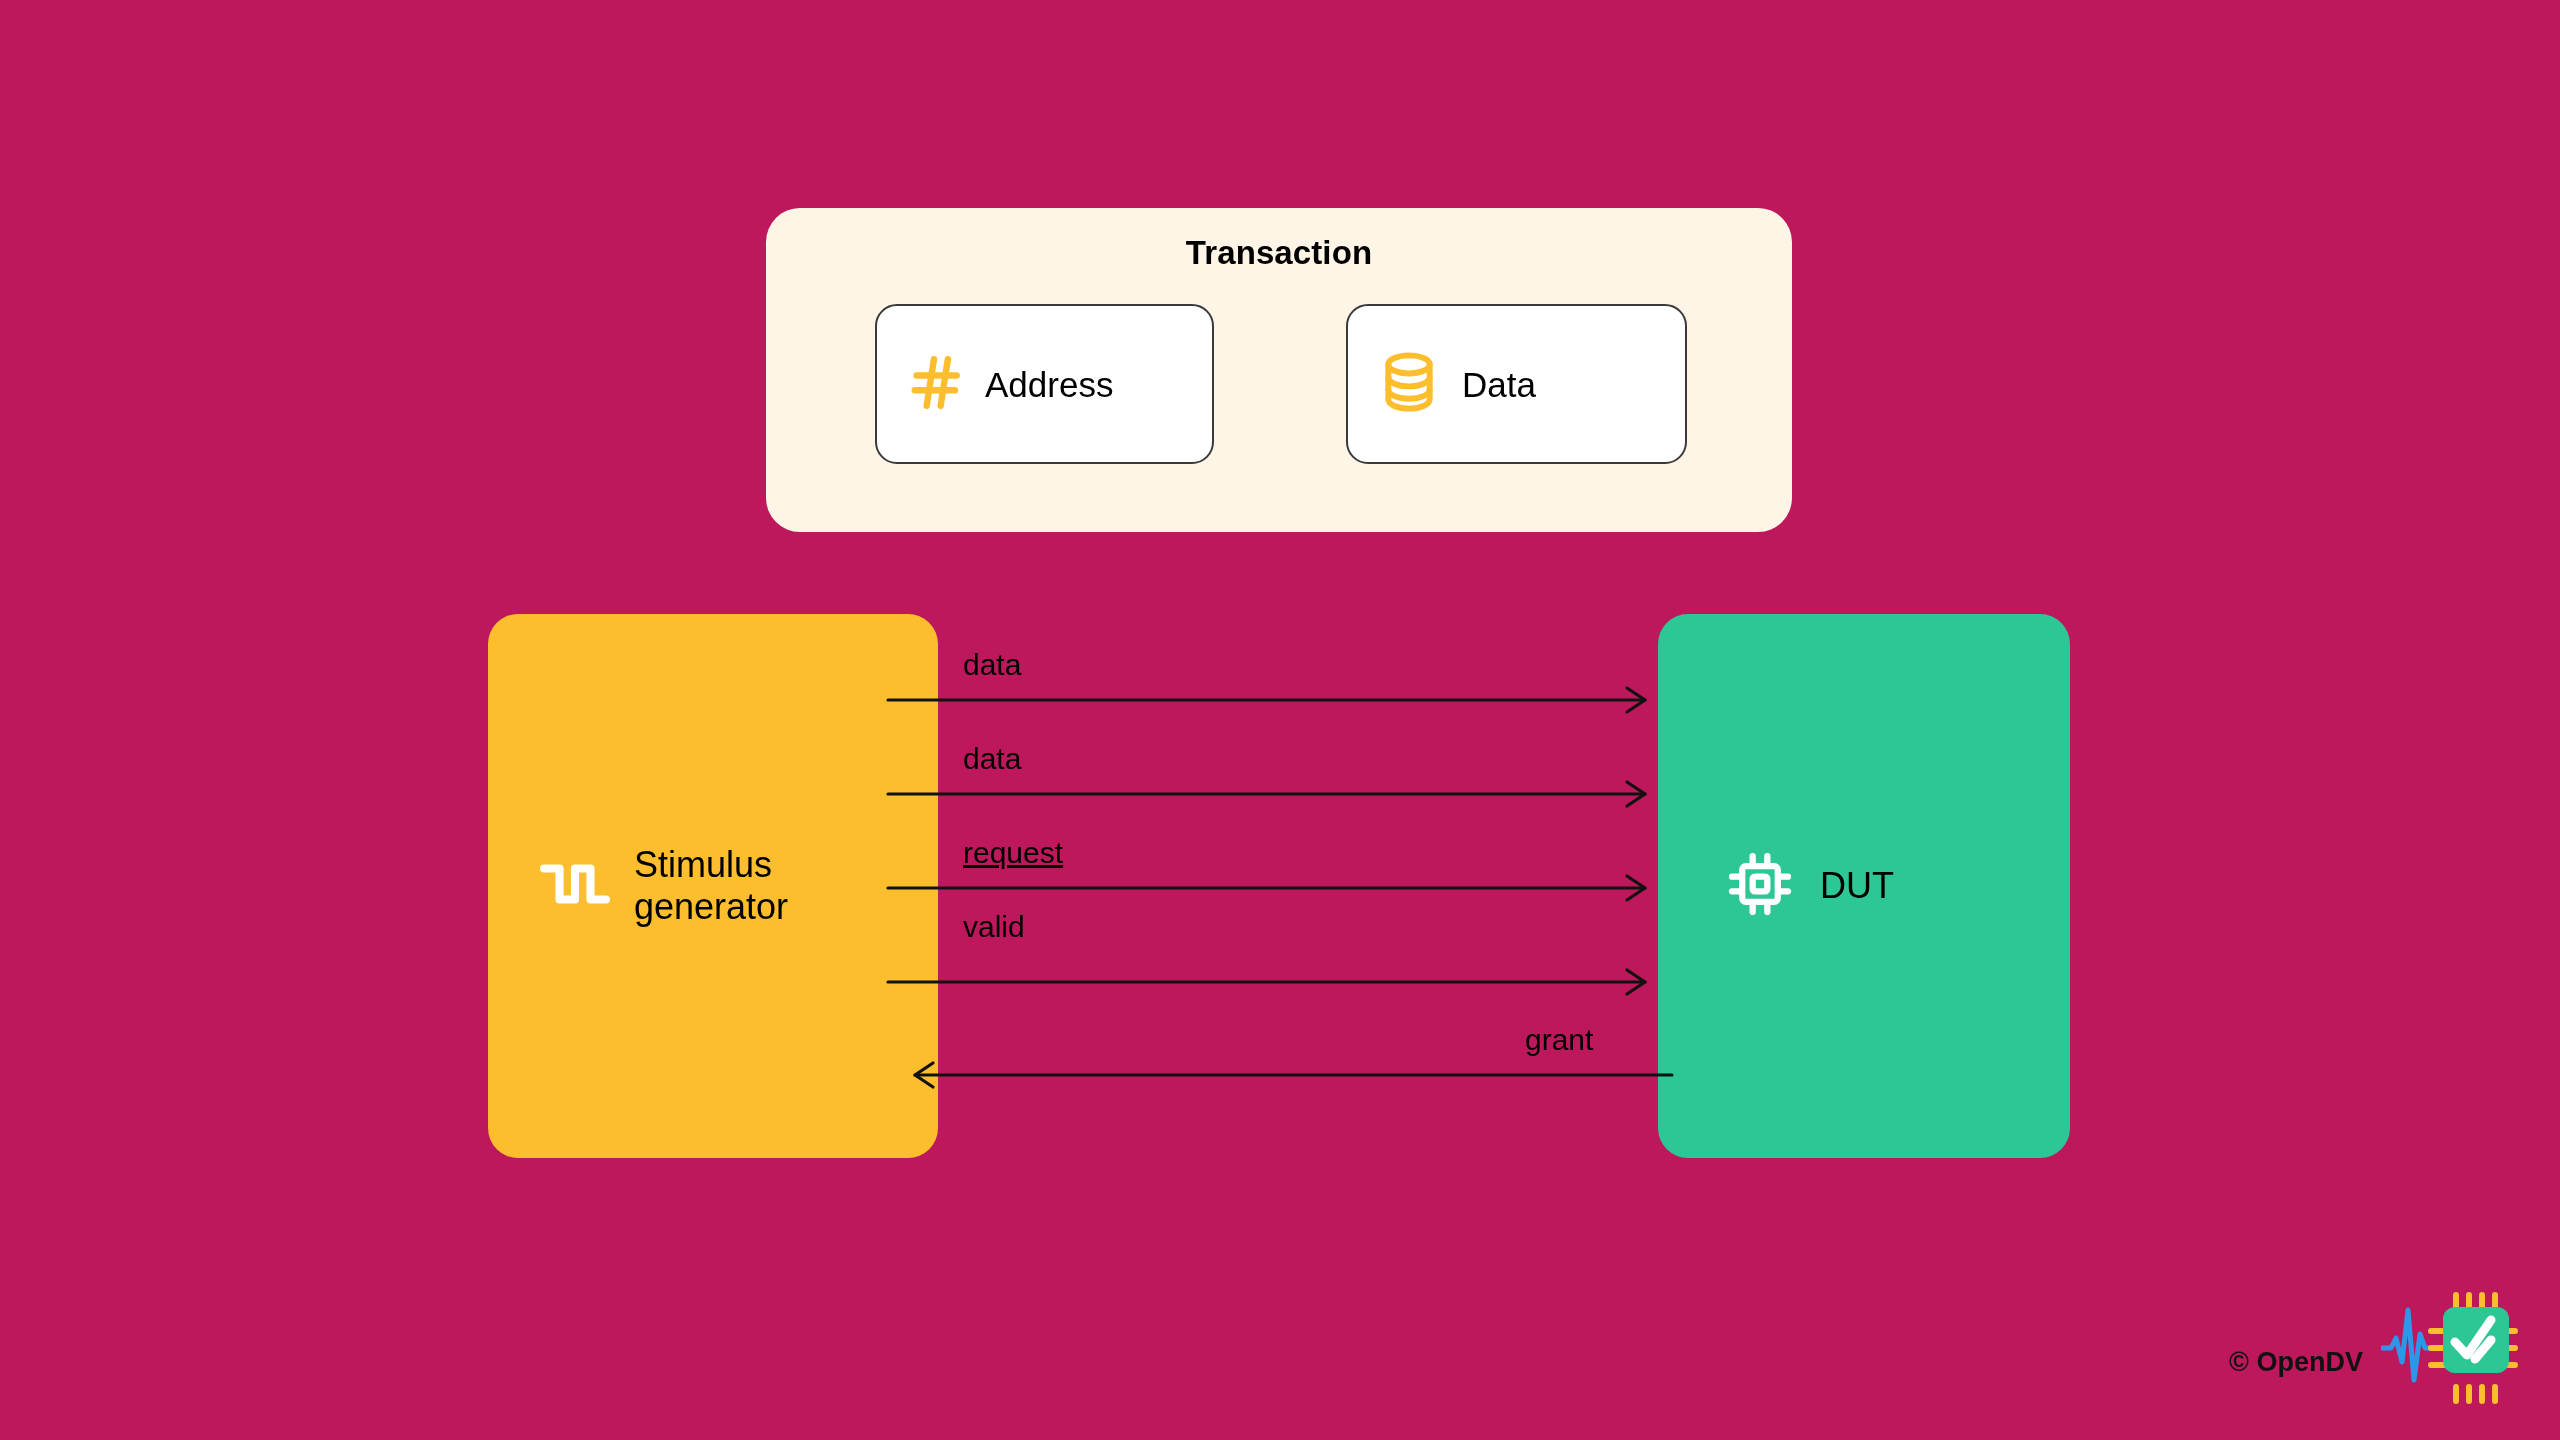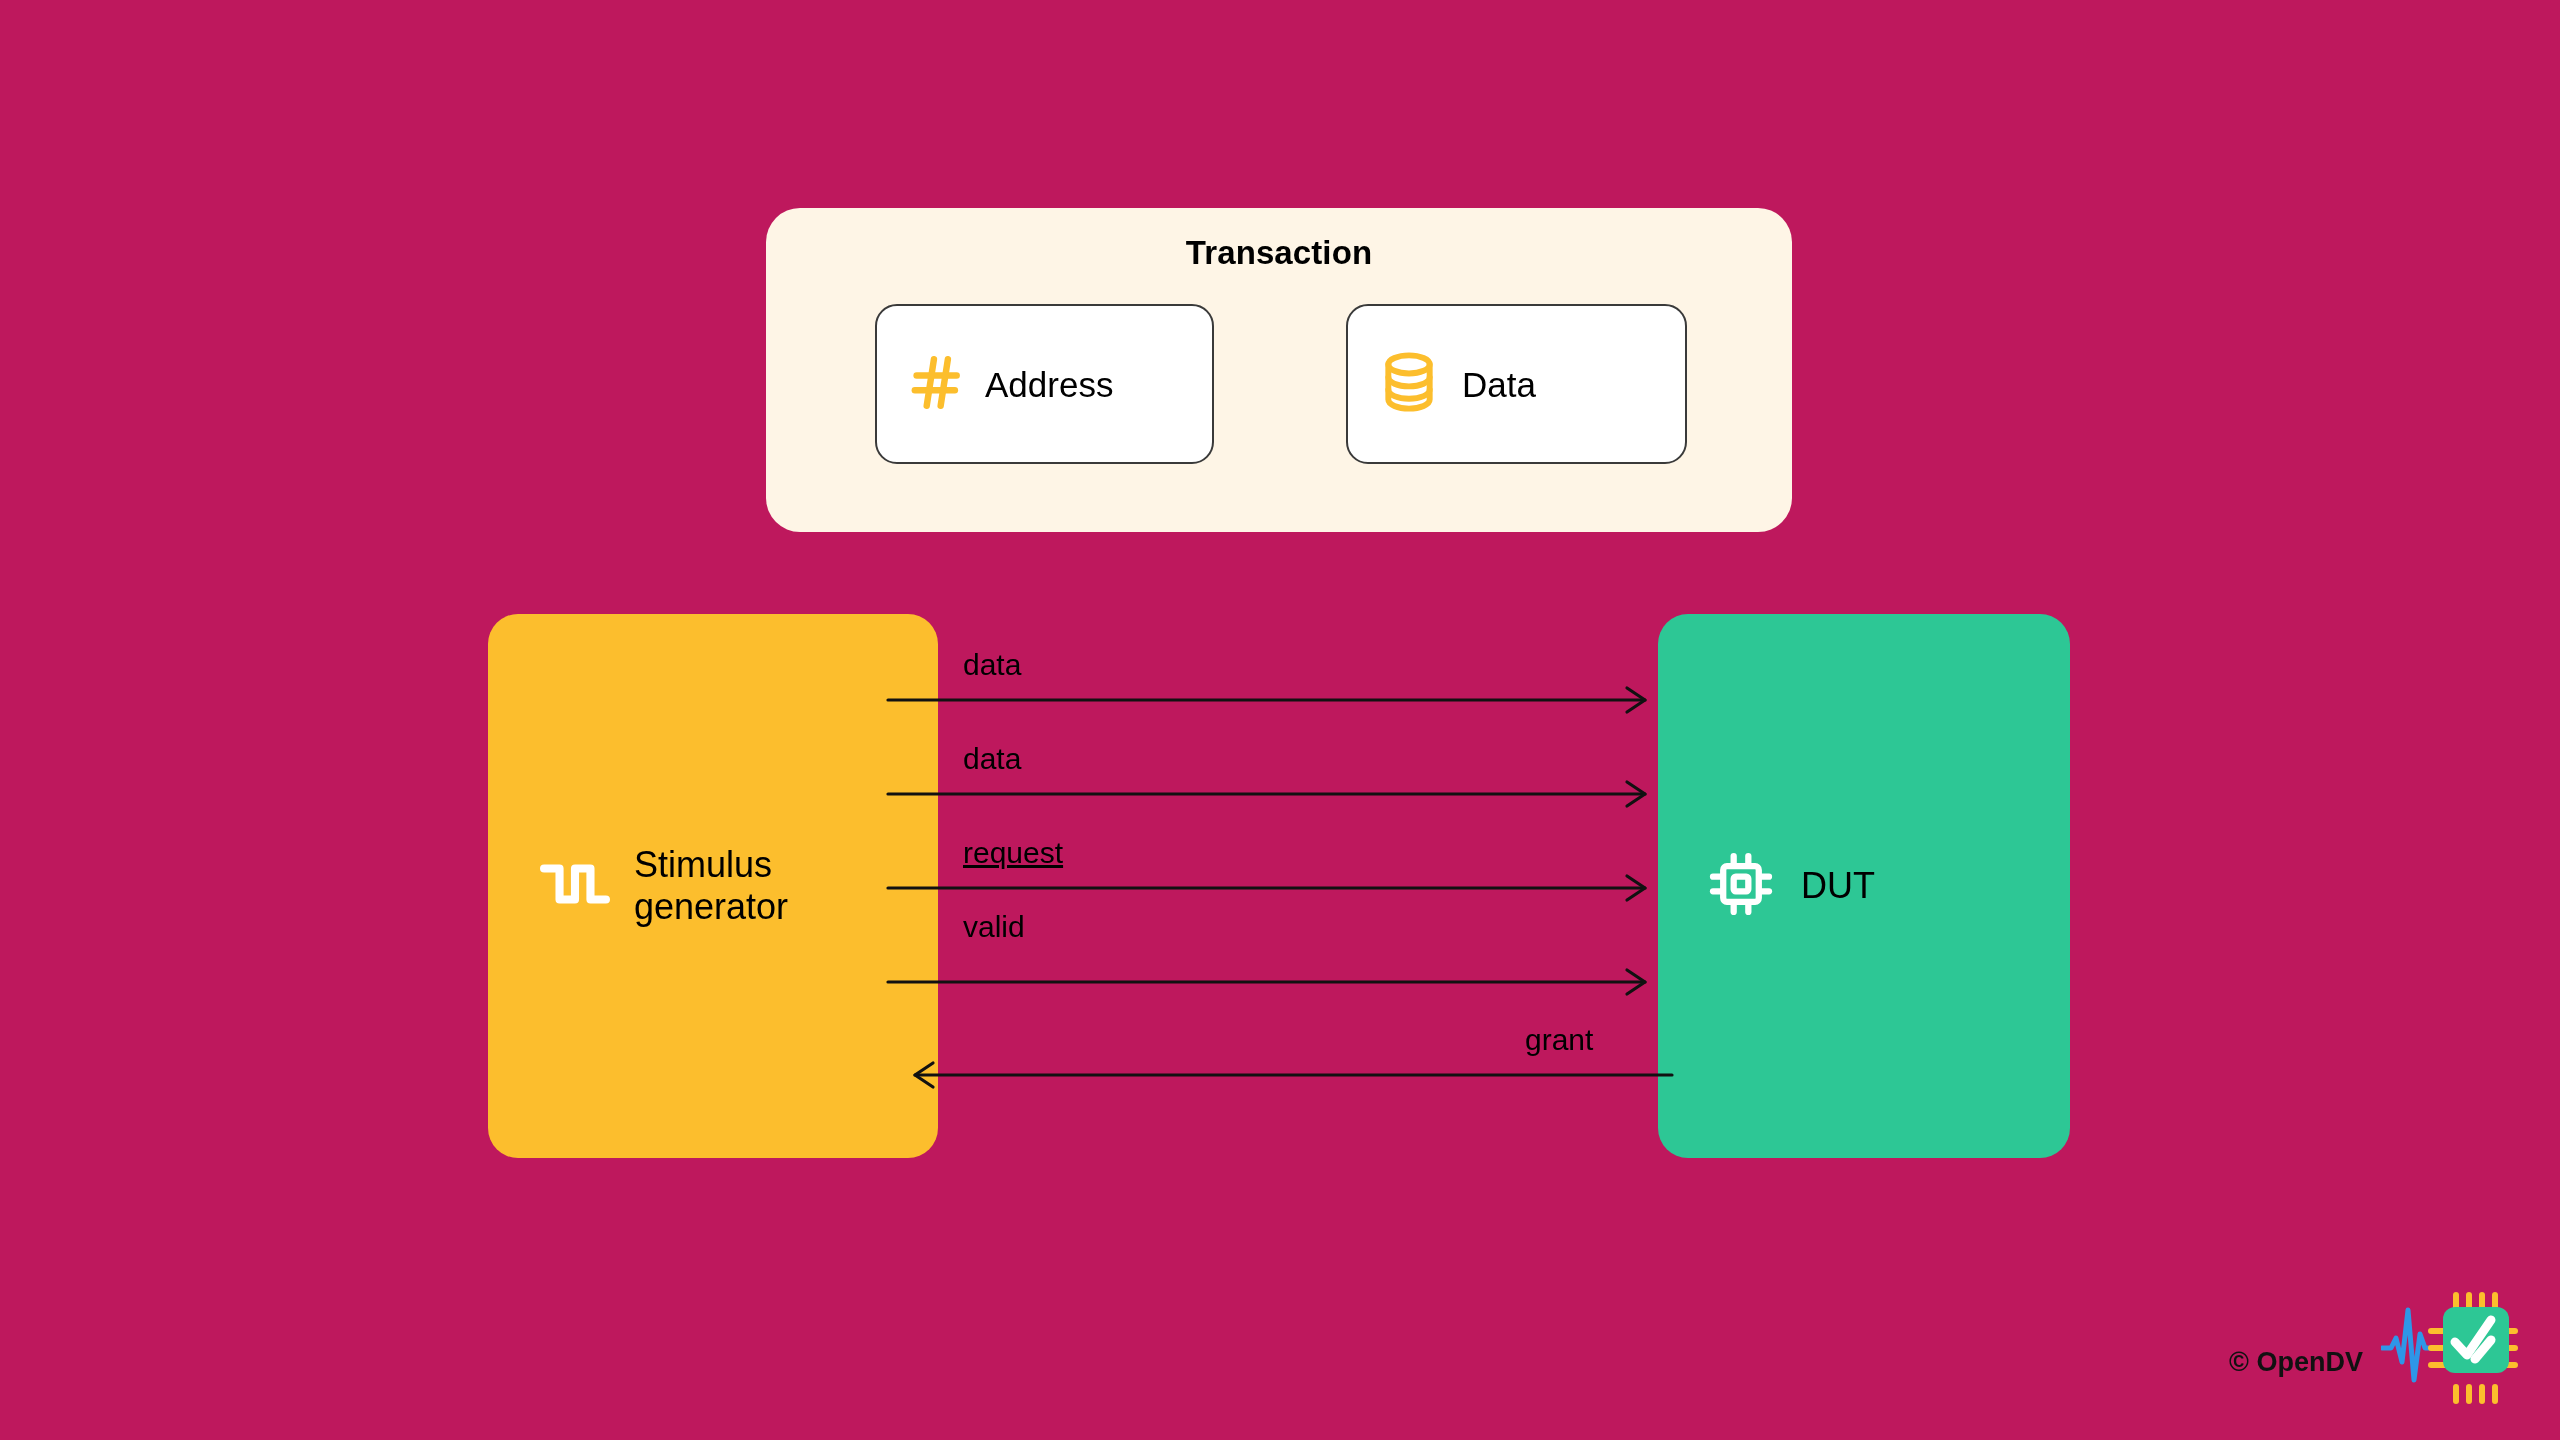--- a/index.html
+++ b/index.html
@@ -79,21 +79,21 @@
     left: 488px;
     width: 450px;
     background: #FCBE2D;
     padding-left: 50px;
     box-sizing: border-box;
   }
   #block-dut {
     left: 1658px;
     width: 412px;
     background: #2DC795;
-    padding-left: 49px;
+    padding-left: 68px;
     box-sizing: border-box;
   }
   .block-icon {
     flex: 0 0 auto;
     display: block;
     margin-right: 22px;
   }
   #block-dut .block-icon { margin-right: 26px; }
   .block-label {
     font-size: 36px;

